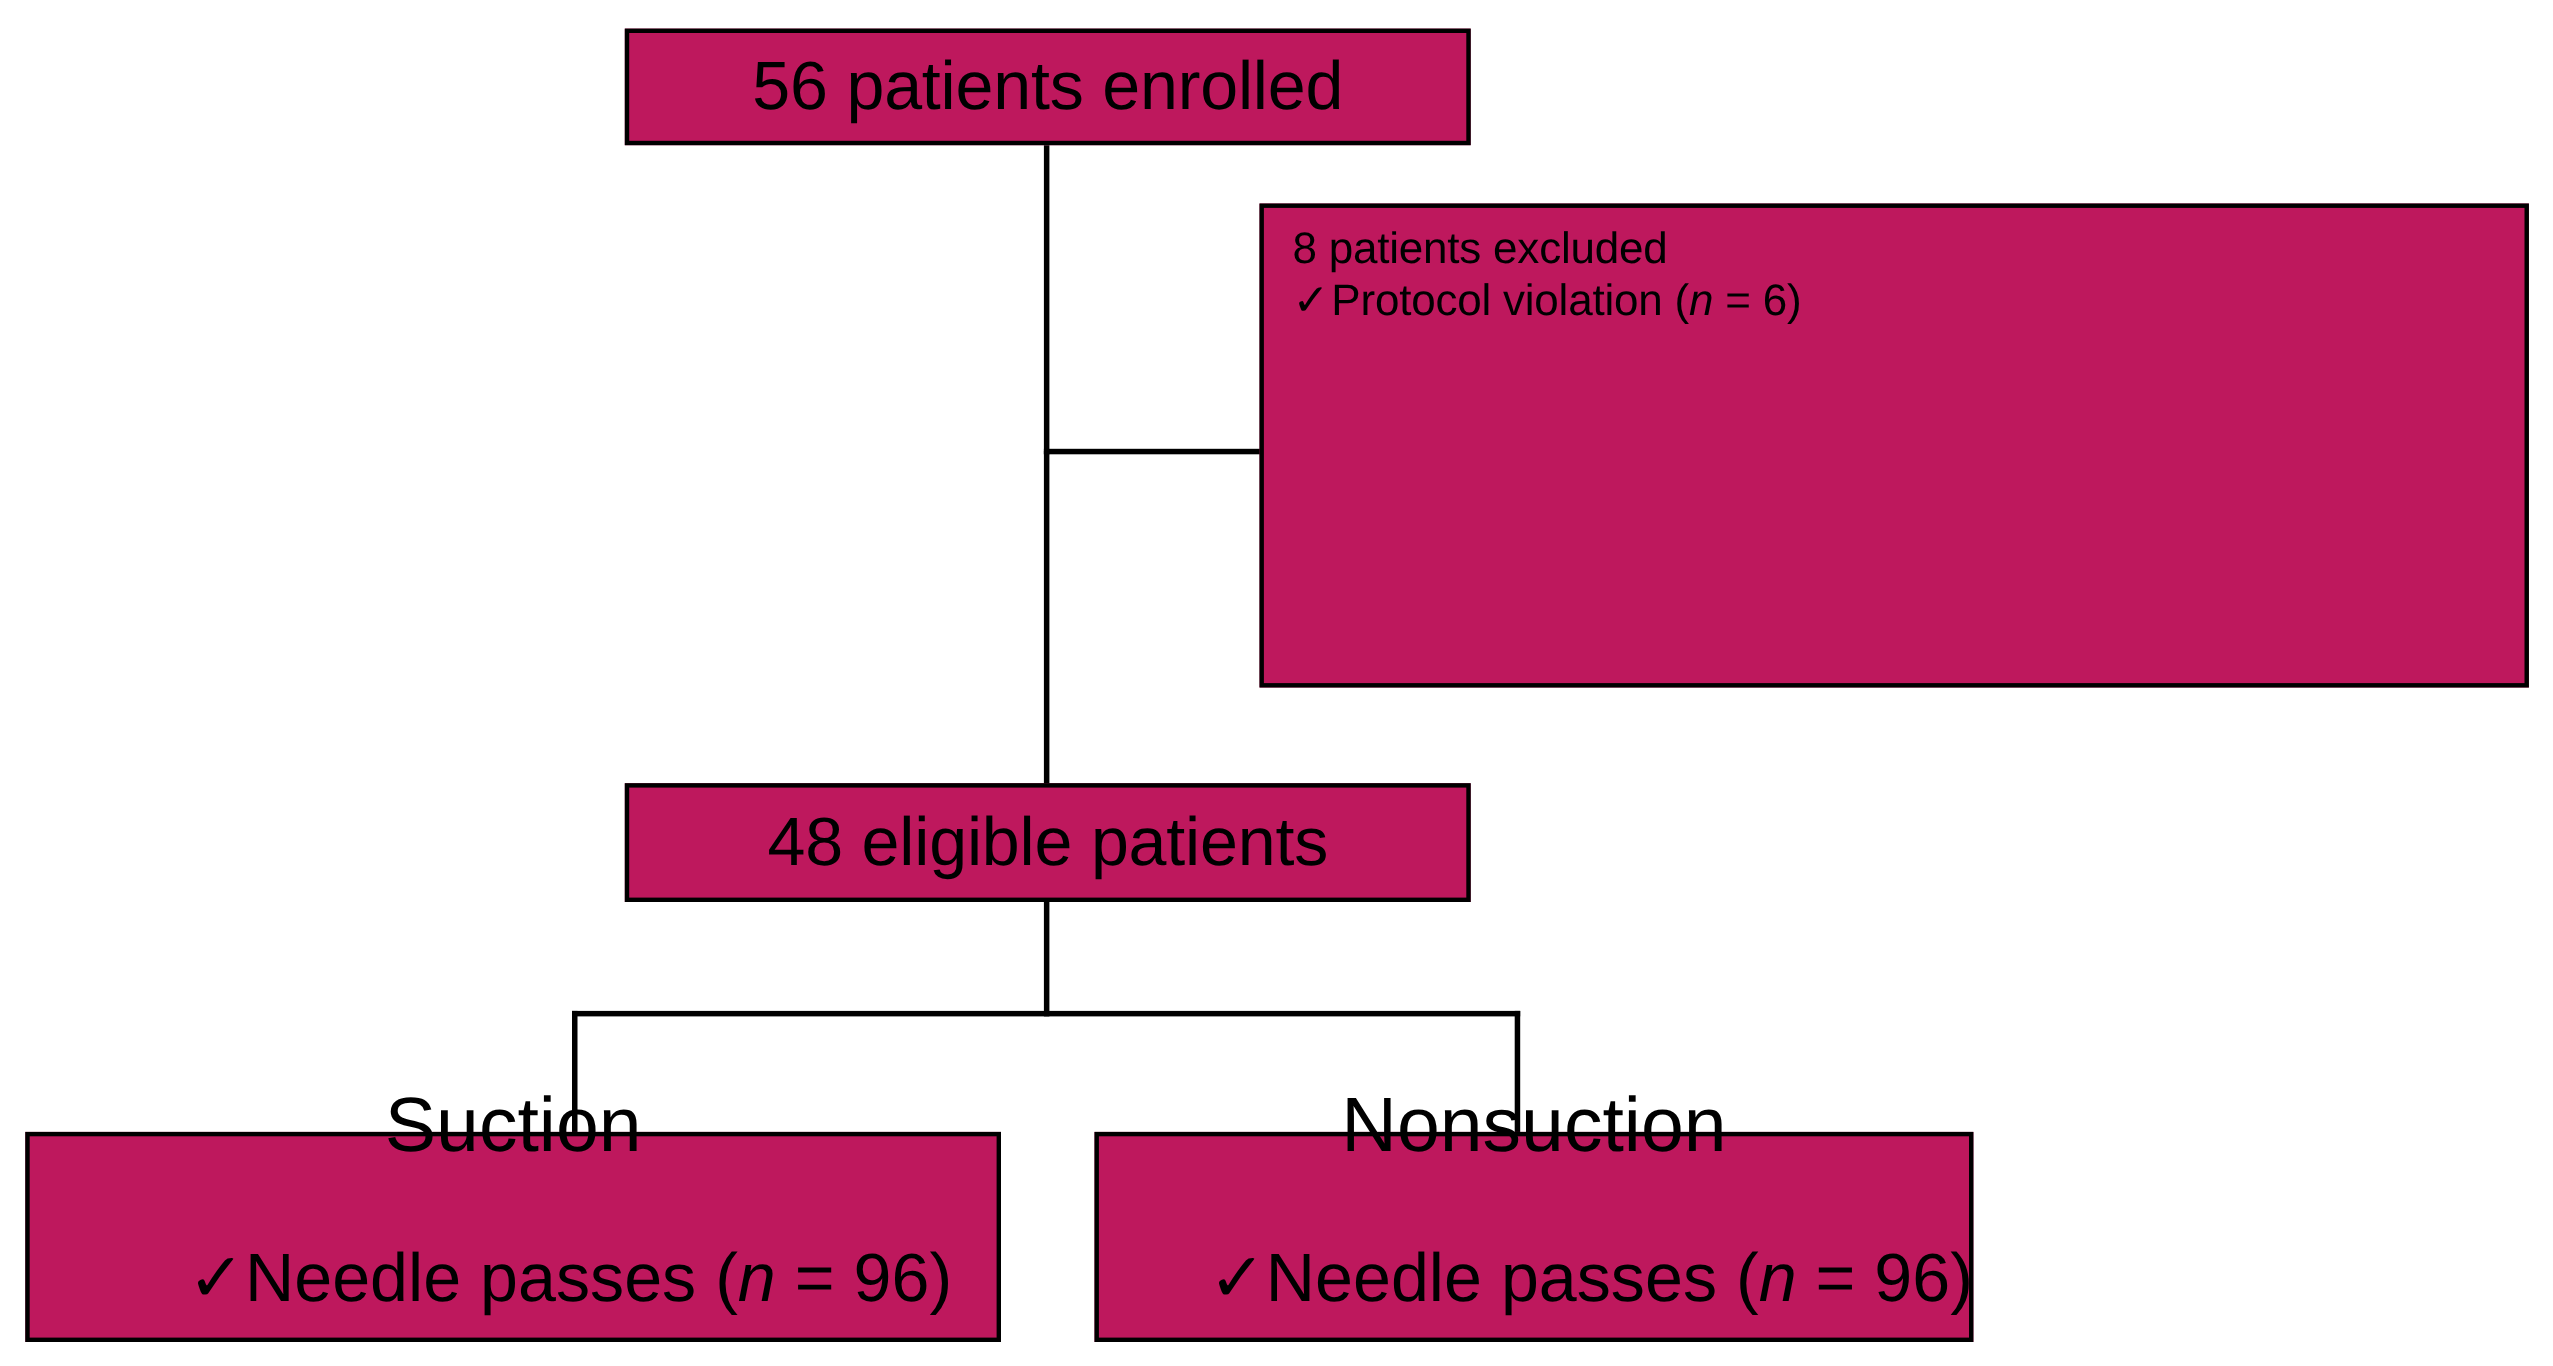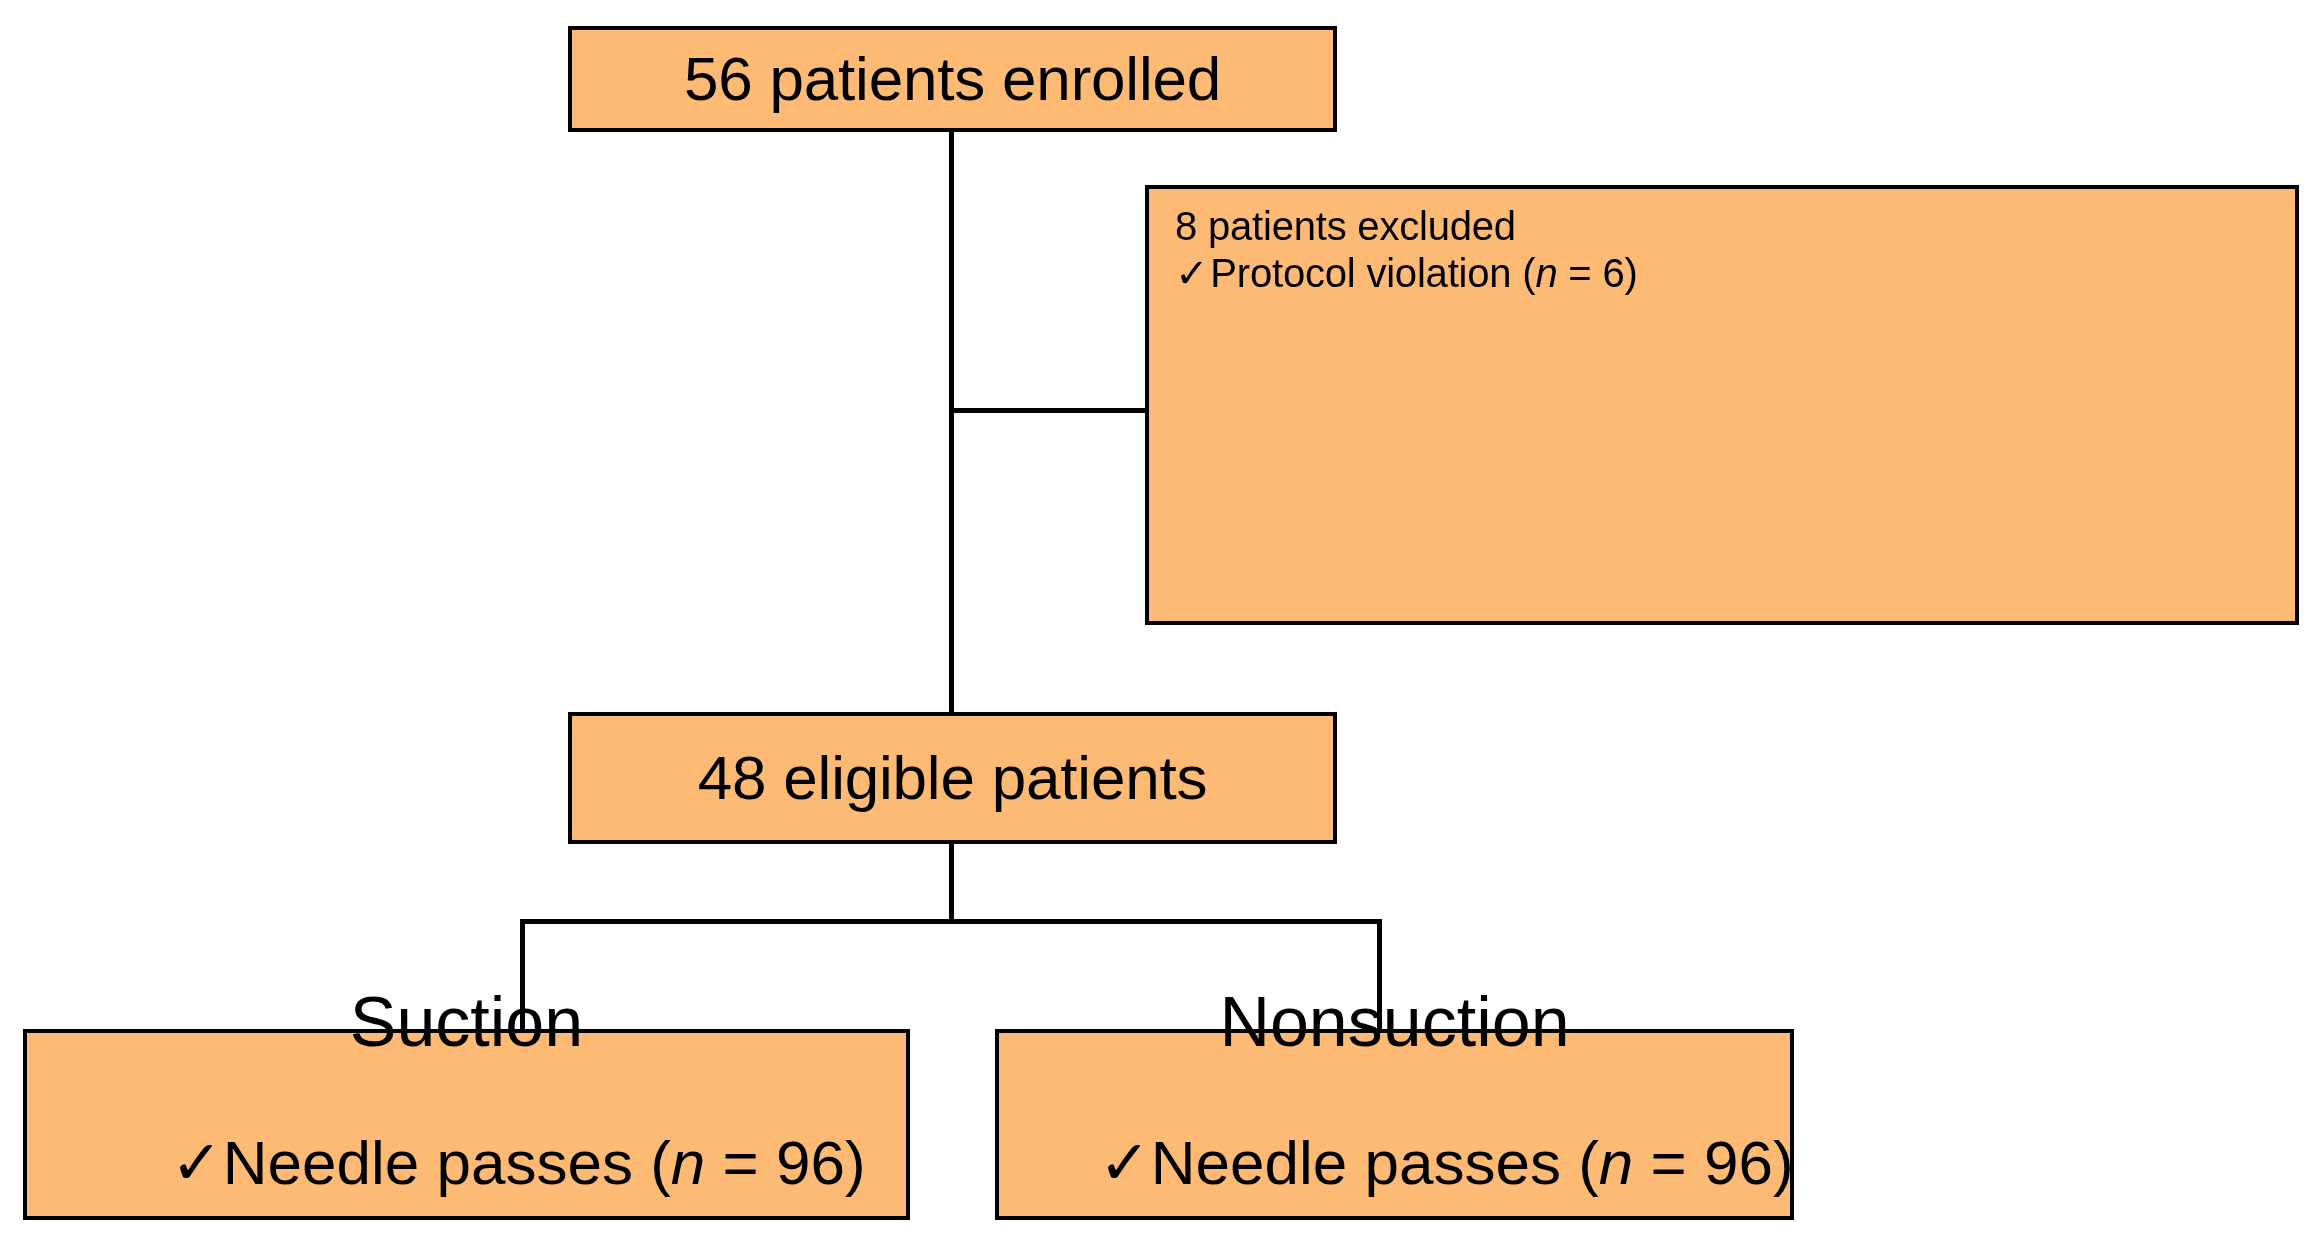--- a/index.html
+++ b/index.html
@@ -16,21 +16,21 @@
     position: relative;
     width: 2321px;
     height: 1242px;
     background: #ffffff;
     overflow: hidden;
   }
   .node {
     position: absolute;
     box-sizing: border-box;
     border: 4px solid #000000;
-    background: #fdba74;
+    background: #be185d;
     display: flex;
     flex-direction: column;
     justify-content: center;
   }
   .node.center { align-items: center; }
   .node-line {
     font-size: 62px;
     line-height: 1.16;
     white-space: pre;
     letter-spacing: -0.2px;
@@ -57,21 +57,21 @@
     white-space: normal;
     text-indent: -36px;
     padding-left: 36px;
   }
   .bullet-line .check { margin-right: 2px; }
   
   #node-eligible {
     left: 568px;
     top: 712px;
     width: 769px;
-    height: 132px;
+    height: 108px;
   }
   
   #node-suction {
     left: 23px;
     top: 1029px;
     width: 887px;
     height: 191px;
     align-items: center;
   }
   

